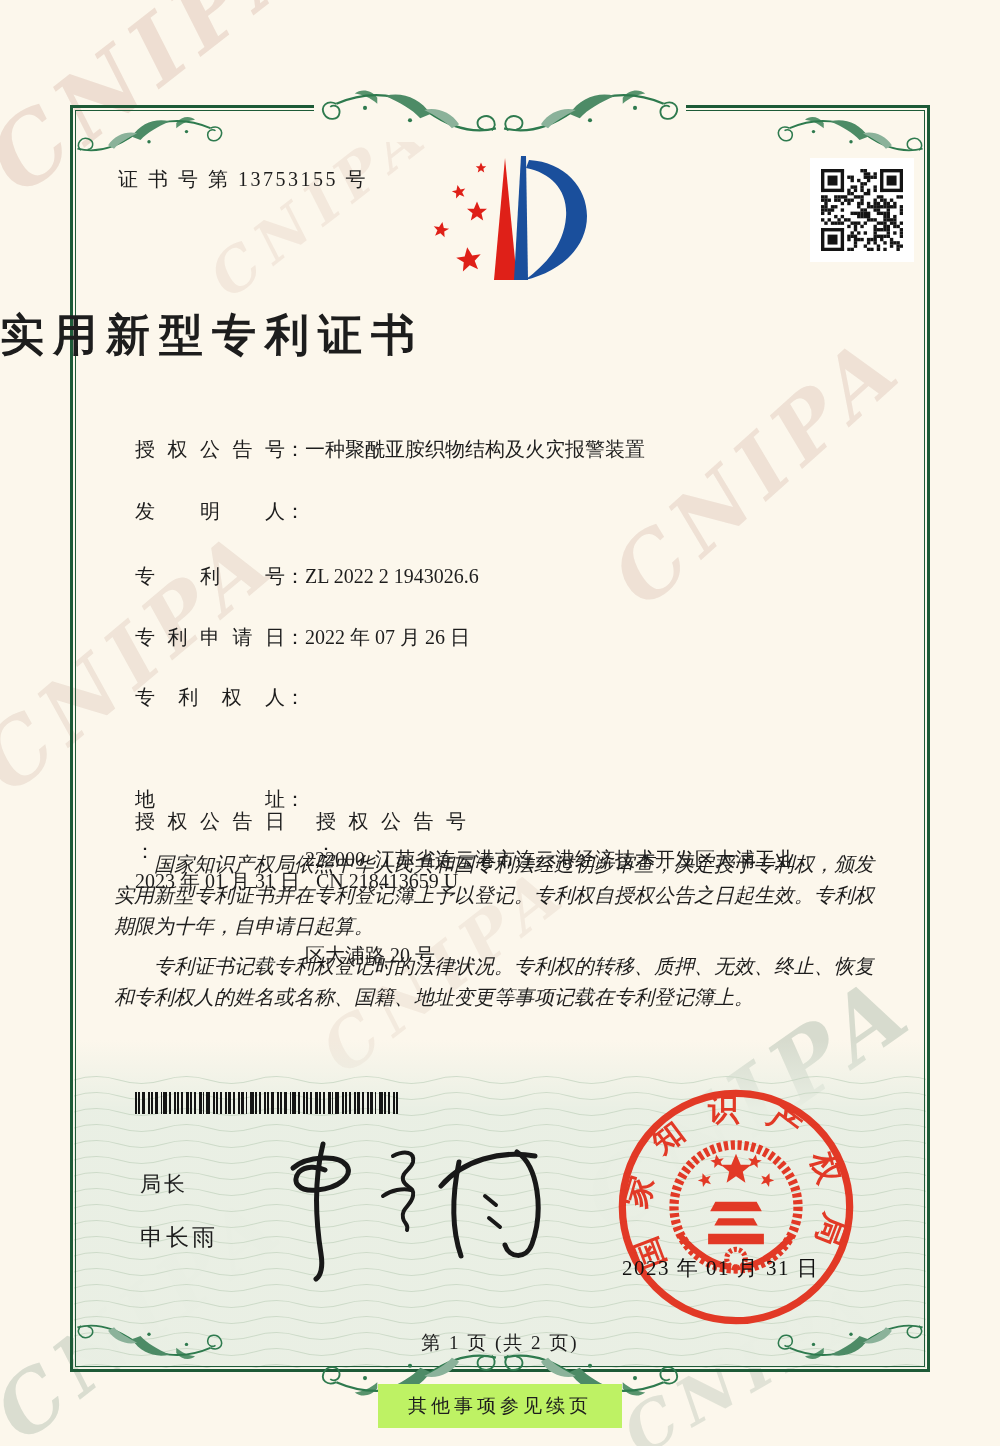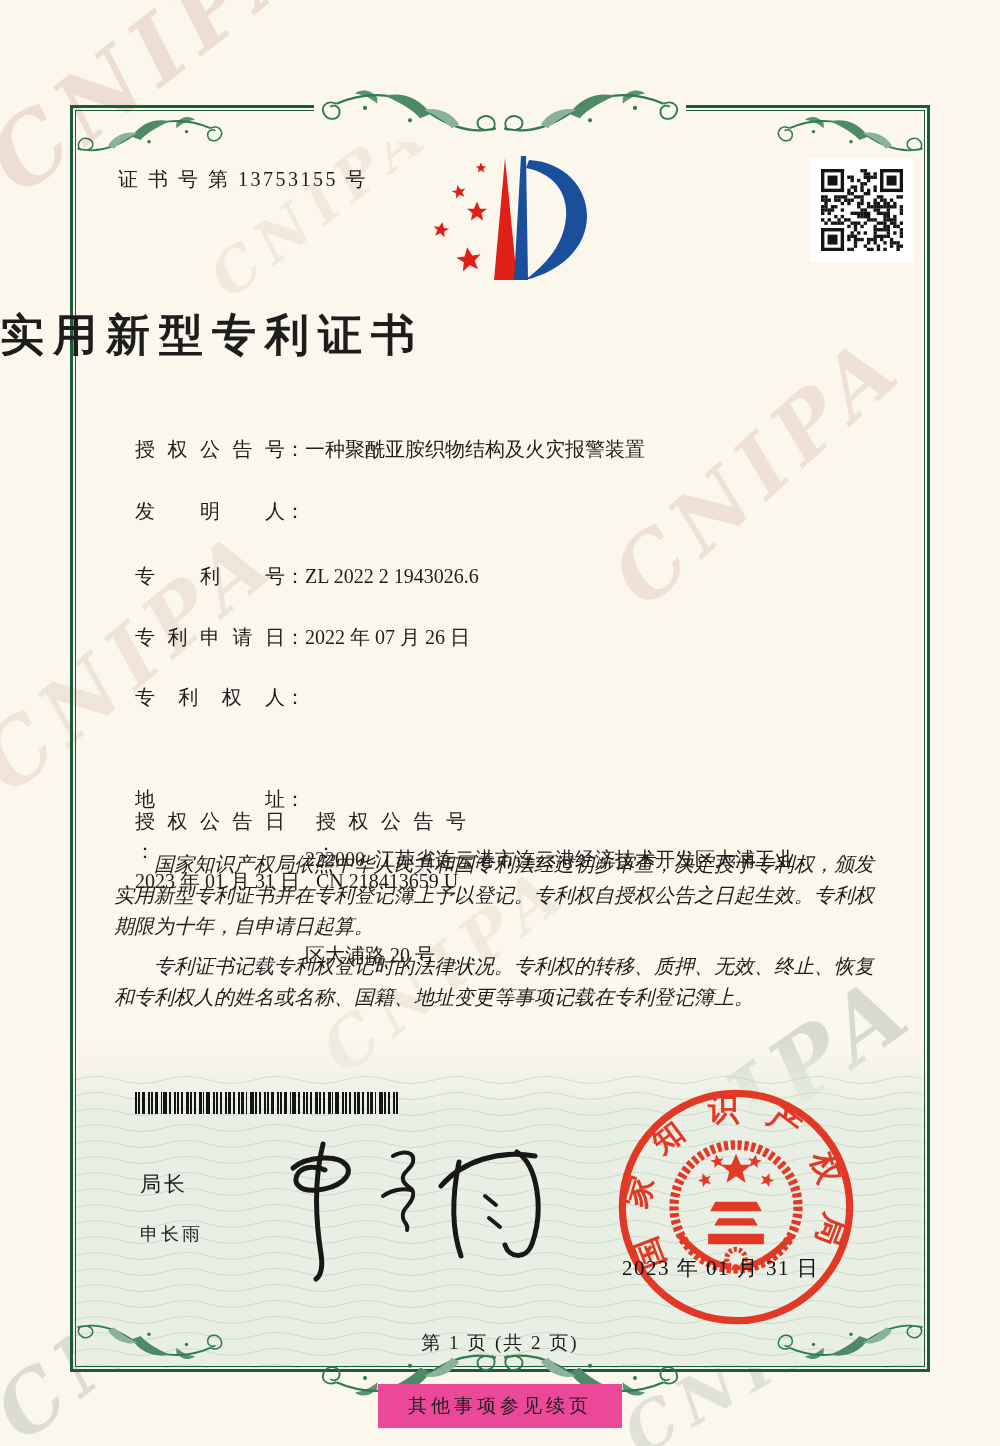--- a/index.html
+++ b/index.html
@@ -34,27 +34,27 @@
   .val .l2{margin-top:6px;}
   .pair{display:flex;flex-direction:column;}
   
   .body-text{position:absolute;left:114px;width:772px;top:849px;font-size:20px;line-height:31px;
              font-style:italic;z-index:2;}
   .body-text p{margin:0 0 9px;text-indent:2em;}
   
   .barcode{position:absolute;left:135px;top:1092px;z-index:3;}
   .comm-title{position:absolute;left:140px;top:1170px;font-size:21px;letter-spacing:3px;z-index:3;
               font-family:"Liberation Sans","DejaVu Sans",sans-serif;}
-  .comm-name{position:absolute;left:140px;top:1222px;font-size:18px;letter-spacing:3px;z-index:3;
+  .comm-name{position:absolute;left:140px;top:1222px;font-size:23px;letter-spacing:3px;z-index:3;
              font-family:"Liberation Sans","DejaVu Sans",sans-serif;}
   .sig{position:absolute;left:255px;top:1126px;z-index:3;}
   .seal{position:absolute;left:612px;top:1083px;z-index:3;opacity:.95;}
   .seal-date{position:absolute;left:622px;top:1254px;font-size:21px;letter-spacing:1.5px;color:#101010;z-index:4;}
   .pageinfo{position:absolute;left:0;right:0;top:1330px;text-align:center;font-size:19px;letter-spacing:2px;z-index:2;}
-  .note{position:absolute;top:1384px;left:50%;transform:translateX(-50%);background:#ec4899;
+  .note{position:absolute;top:1384px;left:50%;transform:translateX(-50%);background:#bef264;
         padding:9px 30px;font-size:19px;letter-spacing:4px;z-index:4;}
 </style>
 </head>
 <body>
 
 <div class="page">
 
   <svg width="0" height="0" style="position:absolute">
     <defs>
       <polygon id="star" points="0,-10 2.94,-3.09 9.51,-3.09 4.25,1.18 5.88,8.09 0,4 -5.88,8.09 -4.25,1.18 -9.51,-3.09 -2.94,-3.09"></polygon>

